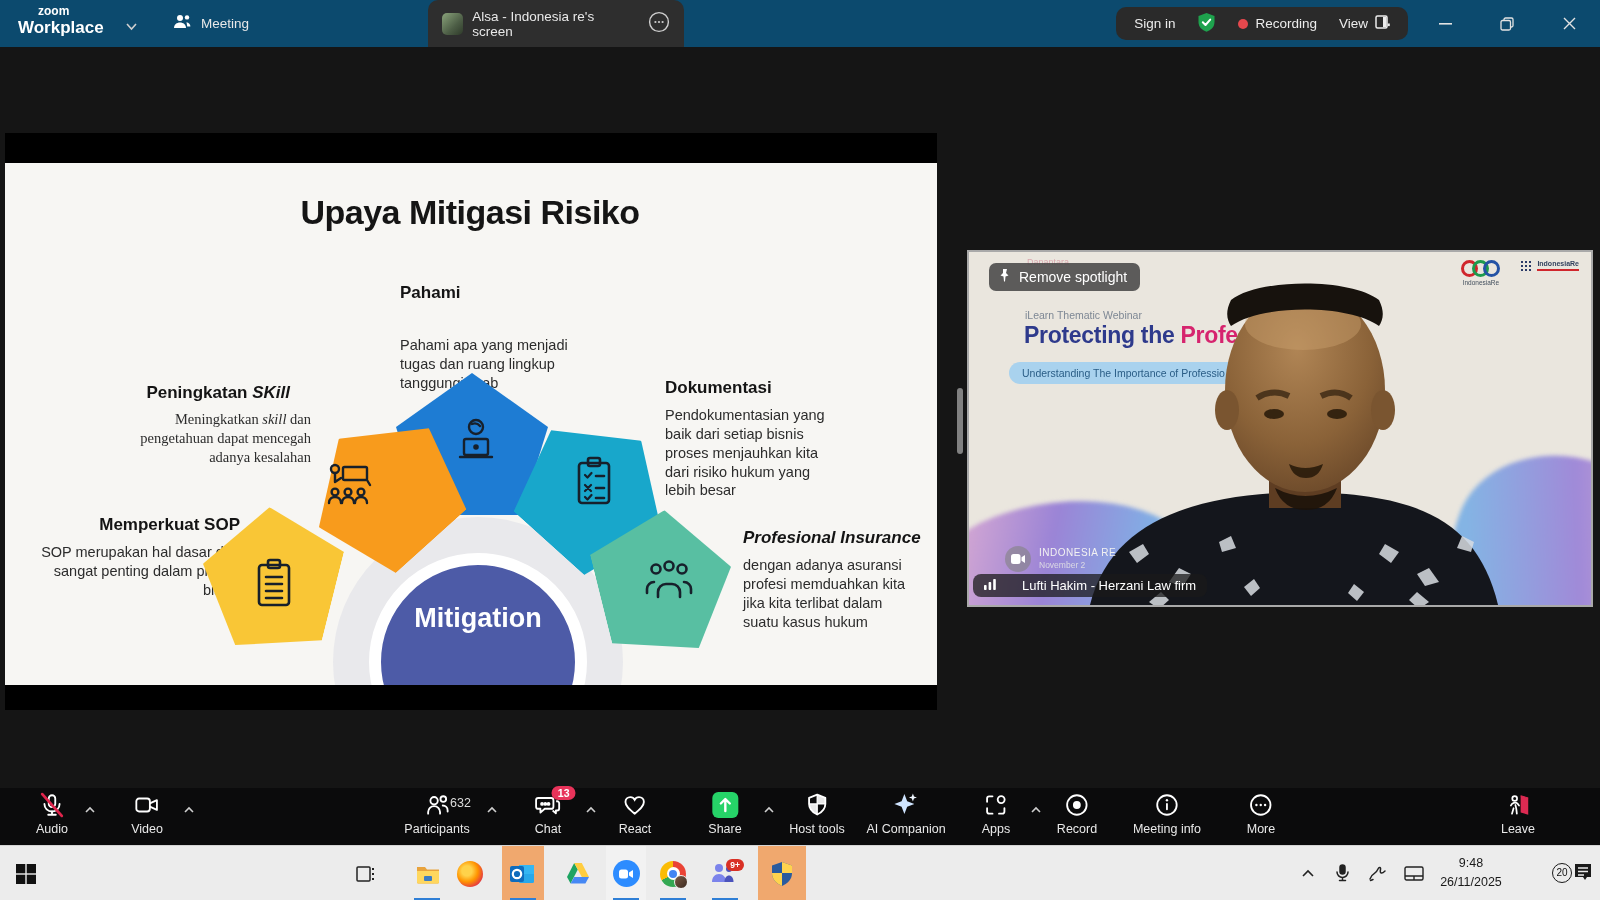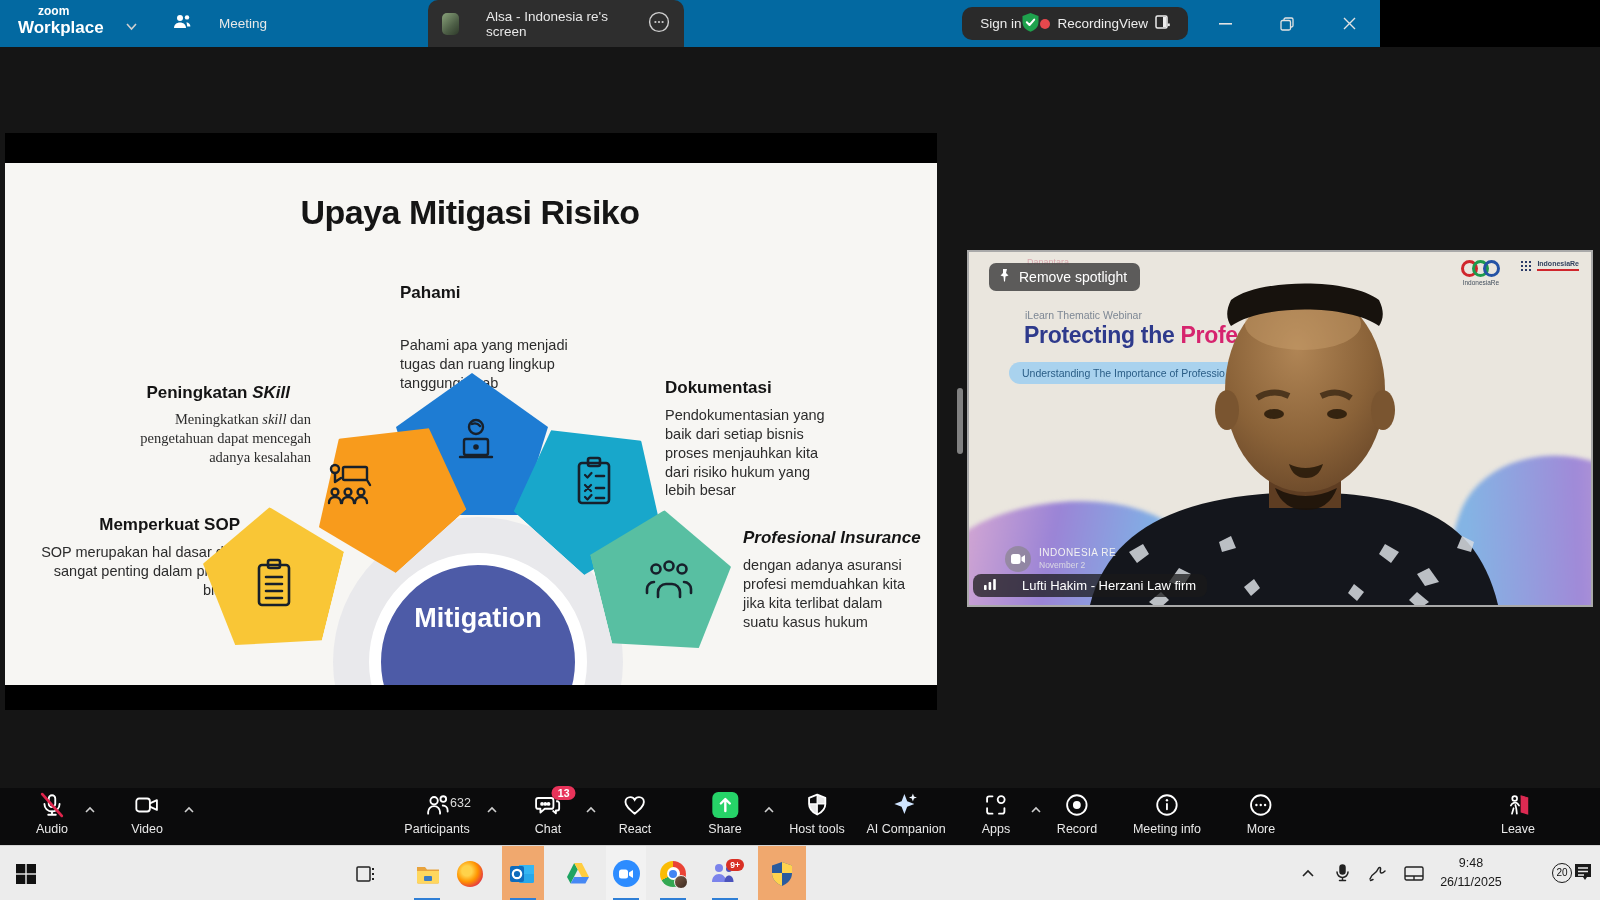--- a/index.html
+++ b/index.html
@@ -1,28 +1,28 @@
 <!DOCTYPE html>
 <html><head>
 <meta charset="utf-8">
 <style>
   html,body{margin:0;padding:0;background:#000;}
   body{width:1600px;height:900px;position:relative;overflow:hidden;
        font-family:"Liberation Sans","DejaVu Sans",sans-serif;-webkit-font-smoothing:antialiased;}
   .abs{position:absolute;}
   
-  .titlebar{position:absolute;left:0;top:0;width:1340px;height:47px;background:#0369a1;padding-left:40px;}
+  .titlebar{position:absolute;left:0;top:0;width:1600px;height:47px;background:#0c4a6e;}
   .tb-logo{position:absolute;left:18px;top:5px;color:#fff;line-height:1;}
   .tb-logo .l1{font-size:12px;font-weight:700;margin-left:20px;}
   .tb-logo .l2{font-size:17px;font-weight:600;margin-top:2px;}
-  .tab{position:absolute;top:0;height:47px;display:flex;align-items:center;gap:27px;color:#e8e8e8;font-size:13.5px;}
+  .tab{position:absolute;top:0;height:47px;display:flex;align-items:center;gap:9px;color:#e8e8e8;font-size:13.5px;}
   .tab.active{background:#2e2e2e;border-radius:10px 10px 0 0;padding:0 14px;}
   .tab-avatar{width:22px;height:22px;border-radius:5px;background:linear-gradient(135deg,#8aa37b,#4d5e46 60%,#2e3a2a);}
   .tbar-right{position:absolute;right:192px;top:7px;height:33px;background:#2a2a2a;border-radius:10px;
-              display:flex;align-items:center;padding:0 18px;color:#ececec;font-size:13.5px;}
+              display:flex;align-items:center;gap:22px;padding:0 18px;color:#ececec;font-size:13.5px;}
   .winbtns{position:absolute;right:0;top:0;height:47px;display:flex;}
   .winbtn{width:62px;height:47px;display:flex;align-items:center;justify-content:center;}
   
   .content{position:absolute;left:0;top:47px;width:1600px;height:741px;background:#151515;}
   
   .slide{position:absolute;left:5px;top:86px;width:932px;height:577px;background:#F7F6F3;overflow:hidden;}
   .slide .bar-top{position:absolute;left:0;top:0;width:100%;height:30px;background:#000;z-index:7;}
   .slide .bar-bot{position:absolute;left:0;bottom:0;width:100%;height:25px;background:#000;z-index:7;}
   .slide-title{position:absolute;left:200px;top:60px;width:530px;text-align:center;
                font-size:34px;font-weight:800;color:#151515;letter-spacing:-.5px;}

